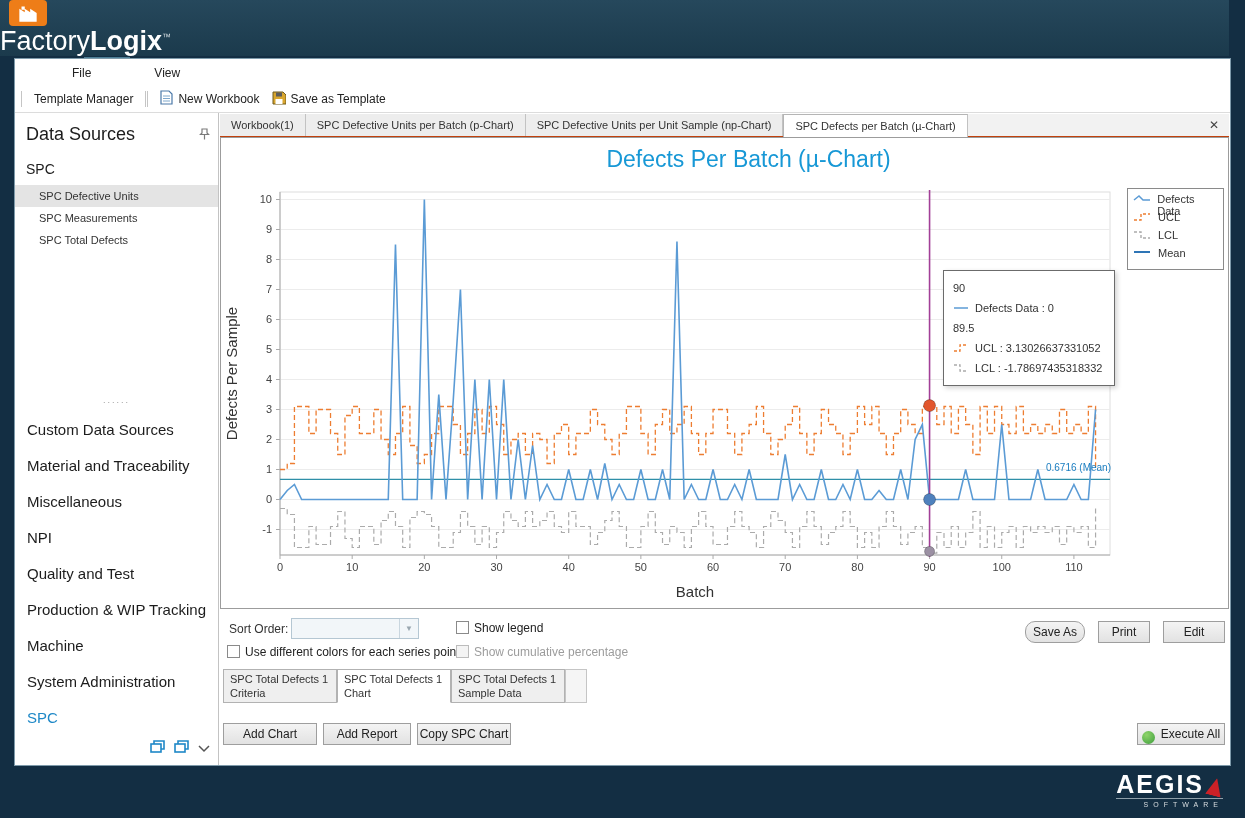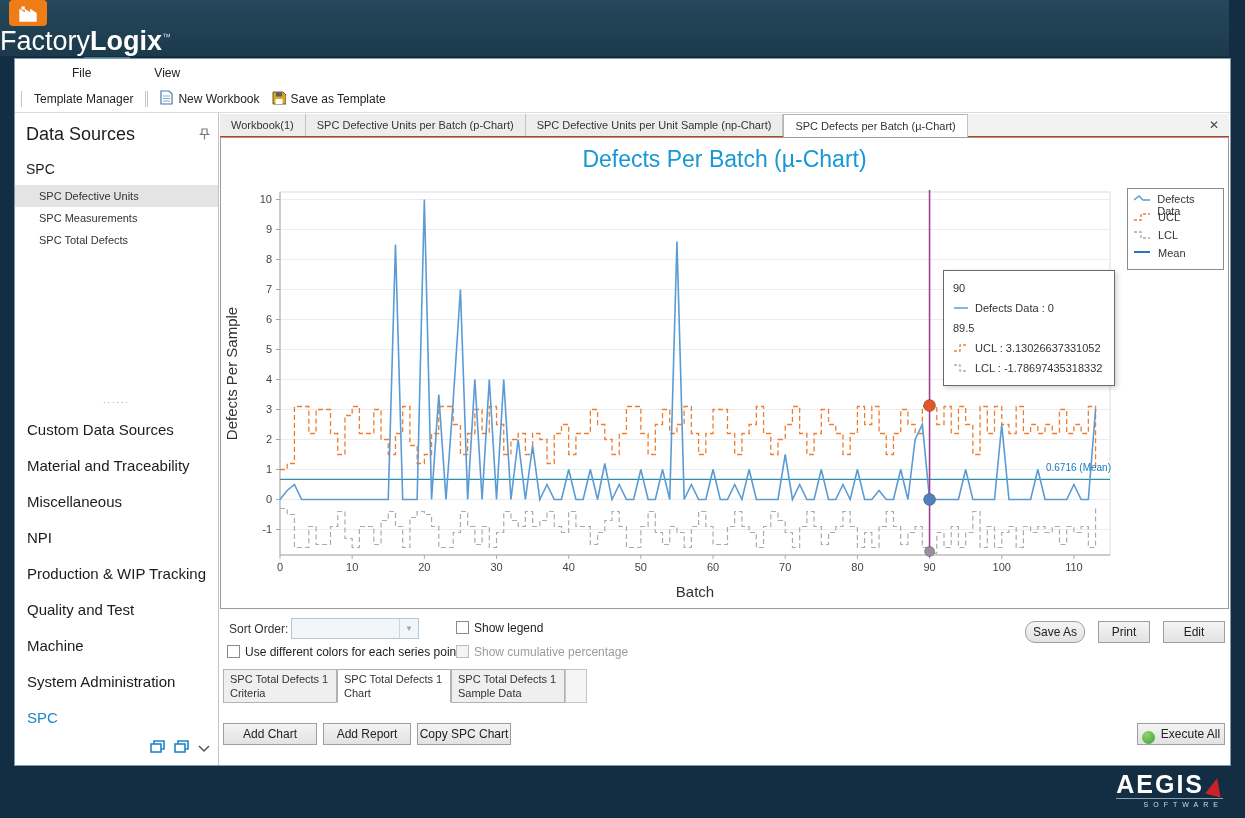--- a/index.html
+++ b/index.html
@@ -57,21 +57,21 @@
   .tabstrip { position: absolute; top: 1px; left: 1px; right: 1px; height: 23px;
     display: flex; align-items: stretch; background: #f2f2f2; border-bottom: 1px solid #c2410c; }
   .tab { font-size: 11px; padding: 5px 11px 0 11px; border-right: 1px solid #c2c2c2; color: #333;
     background: #ededed; cursor: pointer; white-space: nowrap; }
   .tab.active { background: #fff; border-top: 1px solid #b5b5b5; border-left: 1px solid #b5b5b5;
     margin-bottom: -1px; }
   .tab-close { margin-left: auto; padding: 4px 10px; color: #444; font-size: 12px; cursor: pointer; }
 
   
   .chart-panel { position: absolute; top: 24px; left: 1px; width: 1009px; height: 472px;
-    border: 1px solid #9c9c9c; background: #fff; }
+    border: 1px solid #9c9c9c; background: #fff; padding-left: 24px; }
   .chart-title { position: absolute; top: 8px; width: 100%; text-align: center;
     font-size: 23px; color: #1798d6; }
   #chart-svg { position: absolute; left: 0; top: 0; }
   svg text { font-family: "Liberation Sans", sans-serif; }
   .legend { position: absolute; top: 50px; right: 4px; width: 97px; border: 1px solid #8a8a8a;
     background: #fff; font-size: 11px; color: #333; padding: 4px 5px; }
   .legend-item { display: flex; align-items: flex-start; gap: 7px; height: 18px; }
   .chart-tooltip { position: absolute; left: 722px; top: 132px; width: 172px; border: 1px solid #6b6b6b;
     background: #fff; font-size: 11px; color: #333; padding: 7px 9px; box-shadow: 2px 2px 5px rgba(0,0,0,.18); }
   .chart-tooltip .row { display: flex; align-items: center; gap: 6px; min-height: 20px; }
@@ -217,22 +217,22 @@
         <div class="sb-group">SPC</div>
         <div class="sb-item selected">SPC Defective Units</div>
         <div class="sb-item">SPC Measurements</div>
         <div class="sb-item">SPC Total Defects</div>
       </div>
       <div class="sb-splitter">......</div>
       <div class="sb-section">Custom Data Sources</div>
       <div class="sb-section">Material and Traceability</div>
       <div class="sb-section">Miscellaneous</div>
       <div class="sb-section">NPI</div>
+      <div class="sb-section">Quality and Test</div>
       <div class="sb-section">Production &amp; WIP Tracking</div>
-      <div class="sb-section">Quality and Test</div>
       <div class="sb-section">Machine</div>
       <div class="sb-section">System Administration</div>
       <div class="sb-section active">SPC</div>
       <div class="sb-bottom">
         <span>
           <svg width="15" height="13" viewBox="0 0 15 13">
               <rect x="1" y="4" width="10" height="8" fill="none" stroke="#1e88c7" stroke-width="1.6"></rect>
               <path d="M4 4 V1 h10 v8 h-3" fill="none" stroke="#1e88c7" stroke-width="1.6"></path>
             </svg>
         </span>

